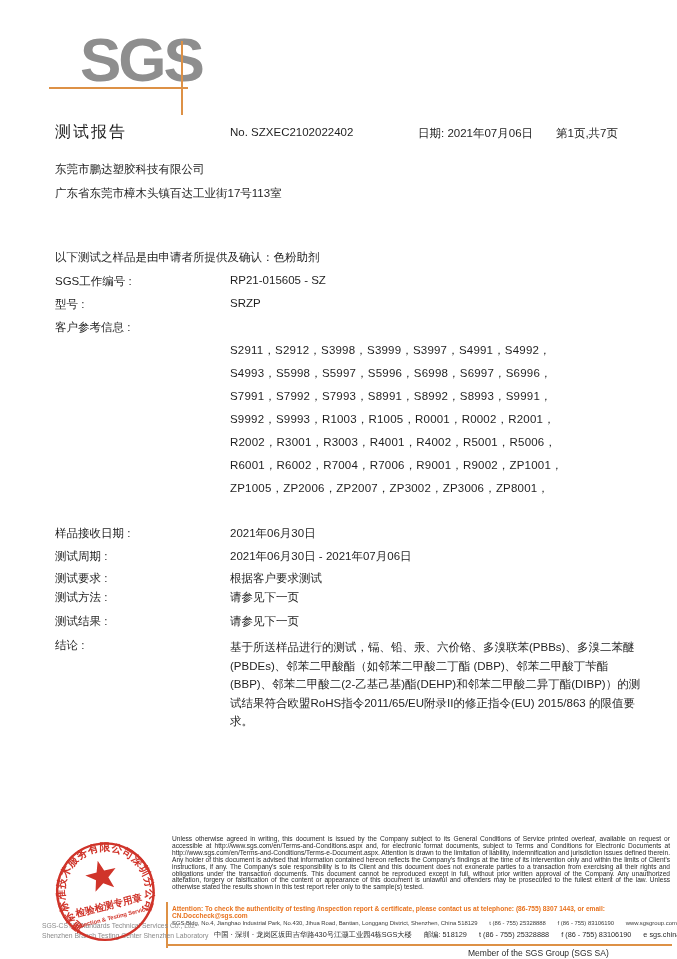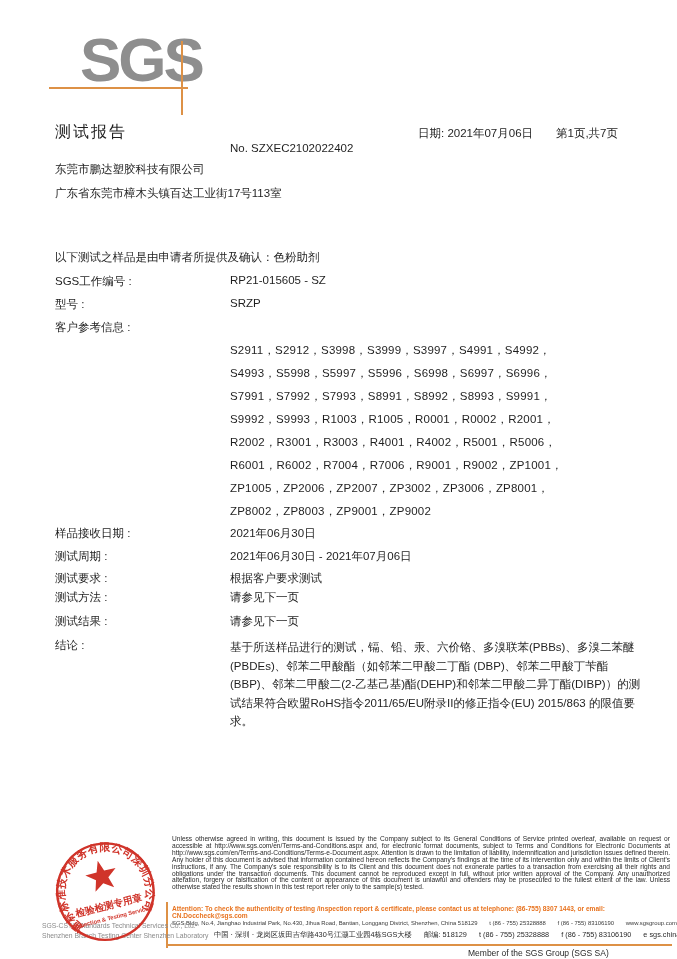--- a/index.html
+++ b/index.html
@@ -9,21 +9,21 @@
     overflow:hidden;margin:0 auto;
   }
   .abs{position:absolute;}
   
   .logo-text{left:80px;top:30px;font-size:62px;font-weight:700;color:#8e8e8e;
     letter-spacing:-3px;line-height:60px;}
   .logo-hline{left:49px;top:87px;width:139px;height:2px;background:#dd9146;}
   .logo-vline{left:181px;top:41px;width:2px;height:74px;background:#dd9146;}
   
   .rpt-title{left:55px;top:122px;font-size:16px;font-weight:400;letter-spacing:2px;}
-  .rpt-no{left:230px;top:126px;font-size:11.5px;margin-top:16px;}
+  .rpt-no{left:230px;top:126px;font-size:11.5px;}
   .rpt-date{left:418px;top:126px;font-size:11.5px;}
   .rpt-page{left:556px;top:126px;font-size:11.5px;}
   
   .company{left:55px;top:162px;font-size:11.5px;text-align:right;}
   .address{left:55px;top:186px;font-size:11.5px;}
   .statement{left:55px;top:250px;font-size:11.5px;}
   
   .lbl{left:55px;font-size:11.5px;}
   .val{left:230px;font-size:11.5px;}
   .ref-line{left:230px;font-size:11.5px;letter-spacing:0.2px;}
@@ -69,21 +69,20 @@
   <div class="abs val" style="top:297px">SRZP</div>
 
   <div class="abs lbl" style="top:320px">客户参考信息 :</div>
   <div class="abs ref-line" style="top:343px">S2911，S2912，S3998，S3999，S3997，S4991，S4992，</div>
   <div class="abs ref-line" style="top:366px">S4993，S5998，S5997，S5996，S6998，S6997，S6996，</div>
   <div class="abs ref-line" style="top:389px">S7991，S7992，S7993，S8991，S8992，S8993，S9991，</div>
   <div class="abs ref-line" style="top:412px">S9992，S9993，R1003，R1005，R0001，R0002，R2001，</div>
   <div class="abs ref-line" style="top:435px">R2002，R3001，R3003，R4001，R4002，R5001，R5006，</div>
   <div class="abs ref-line" style="top:458px">R6001，R6002，R7004，R7006，R9001，R9002，ZP1001，</div>
   <div class="abs ref-line" style="top:481px">ZP1005，ZP2006，ZP2007，ZP3002，ZP3006，ZP8001，</div>
-  <div class="abs ref-line" style="top:504px">ZP8002，ZP8003，ZP9001，ZP9002</div>
 
   <div class="abs lbl" style="top:526px">样品接收日期 :</div>
   <div class="abs val" style="top:526px">2021年06月30日</div>
 
   <div class="abs lbl" style="top:549px">测试周期 :</div>
   <div class="abs val" style="top:549px">2021年06月30日 - 2021年07月06日</div>
 
   <div class="abs lbl" style="top:571px">测试要求 :</div>
   <div class="abs val" style="top:571px">根据客户要求测试</div>
 

